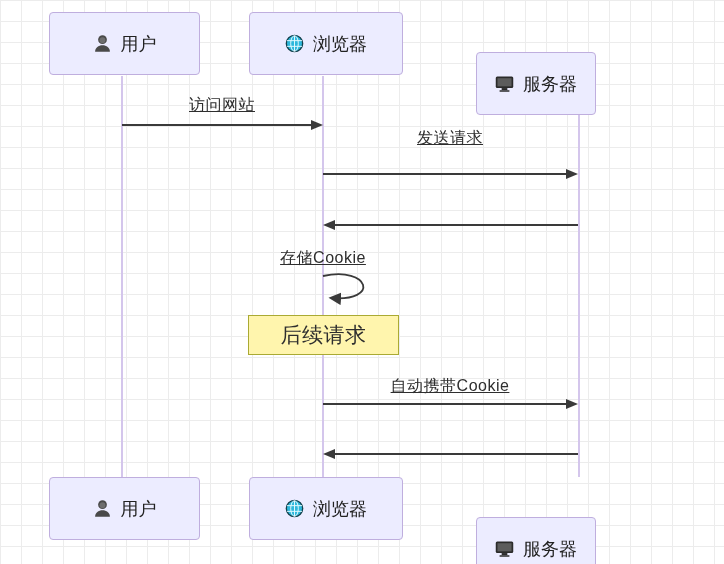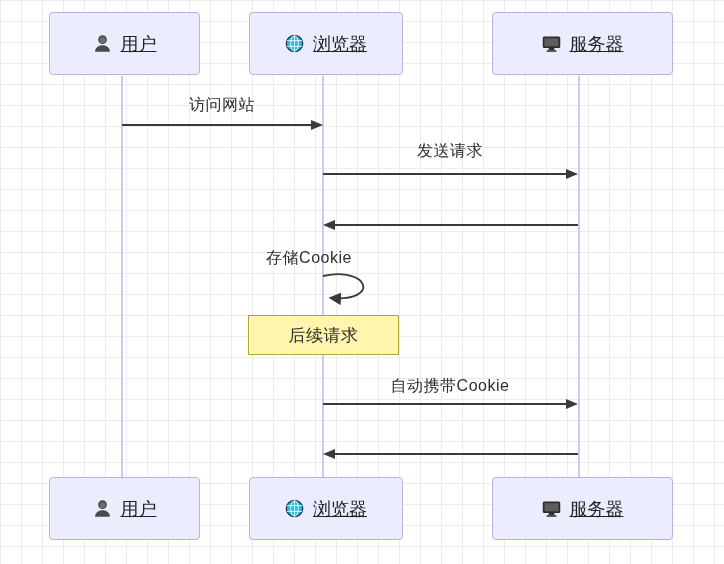--- a/index.html
+++ b/index.html
@@ -16,44 +16,44 @@
   }
   .lifeline{position:absolute;top:76px;height:401px;width:2px;background:#d4c6ec;}
   .lifeline.user{left:121px;}
   .lifeline.browser{left:322px;}
   .lifeline.server{left:578px;}
 
   .actor-box{
     position:absolute;height:63px;box-sizing:border-box;
     background:#ECECFF;border:1px solid #bfaede;border-radius:4px;
     display:flex;align-items:center;justify-content:center;gap:9px;
-    font-size:18px;color:#222222;text-decoration:underline;
+    font-size:18px;color:#222222;
   }
   .row-top{top:12px;}
   .row-bottom{top:477px;}
   .actor-user{left:49px;width:151px;}
   .actor-browser{left:249px;width:154px;}
-  .actor-server{left:492px;width:181px;}
+  .actor-server{left:476px;width:120px;margin-top:40px;}
   .actor-icon{display:flex;align-items:center;}
 
   .msg-label{
     position:absolute;transform:translateX(-50%);
-    font-size:16px;color:#2e2e2e;white-space:nowrap;letter-spacing:0.5px;
+    font-size:16px;color:#2e2e2e;white-space:nowrap;letter-spacing:0.5px;text-decoration:underline;
   }
   .arrow-line{position:absolute;height:2px;background:#3a3a3a;}
   .arrowhead{position:absolute;width:0;height:0;
     border-top:5px solid transparent;border-bottom:5px solid transparent;}
   .arrowhead.right{border-left:12px solid #3a3a3a;}
   .arrowhead.left{border-right:12px solid #3a3a3a;}
 
   .note-box{
     position:absolute;left:248px;top:315px;width:151px;height:40px;box-sizing:border-box;
     background:#FFF5AD;border:1px solid #AAAA33;
     display:flex;align-items:center;justify-content:center;
-    font-size:17px;color:#2e2e2e;letter-spacing:0.5px;
+    font-size:21px;color:#2e2e2e;letter-spacing:0.5px;
   }
   .self-loop{position:absolute;left:322px;top:266px;}
 </style>
 </head>
 <body>
 
 <div class="canvas">
 
   <div class="lifeline user"></div>
   <div class="lifeline browser"></div>
@@ -92,28 +92,28 @@
         <rect x="4.6" y="17" width="10.8" height="1.6" rx="0.8" fill="#2b2b2b"></rect>
       </svg>
     </span>
     <span>服务器</span>
   </div>
 
   <div class="msg-label" style="left:222px;top:95px;">访问网站</div>
   <div class="arrow-line" style="left:122px;top:124px;width:192px;"></div>
   <div class="arrowhead right" style="left:311px;top:120px;"></div>
 
-  <div class="msg-label" style="left:450px;top:141px;text-align:center;">发送请求</div>
+  <div class="msg-label" style="left:450px;top:128px;text-align:center;">发送请求</div>
   <div class="arrow-line" style="left:323px;top:173px;width:245px;"></div>
   <div class="arrowhead right" style="left:566px;top:169px;"></div>
 
   <div class="arrow-line" style="left:335px;top:224px;width:243px;"></div>
   <div class="arrowhead left" style="left:323px;top:220px;"></div>
 
-  <div class="msg-label" style="left:309px;top:248px;">存储Cookie</div>
+  <div class="msg-label" style="left:323px;top:248px;">存储Cookie</div>
   <svg class="self-loop" width="62" height="44">
     <defs>
       <marker id="loopArrow" viewBox="0 0 10 10" refX="8" refY="5" markerWidth="7" markerHeight="7" orient="auto">
         <path d="M0,0 L10,5 L0,10 z" fill="#3a3a3a"></path>
       </marker>
     </defs>
     <path d="M 1,10 C 48,0 58,36 9,32" fill="none" stroke="#3a3a3a" stroke-width="1.8" marker-end="url(#loopArrow)"></path>
   </svg>
 
   <div class="note-box">

